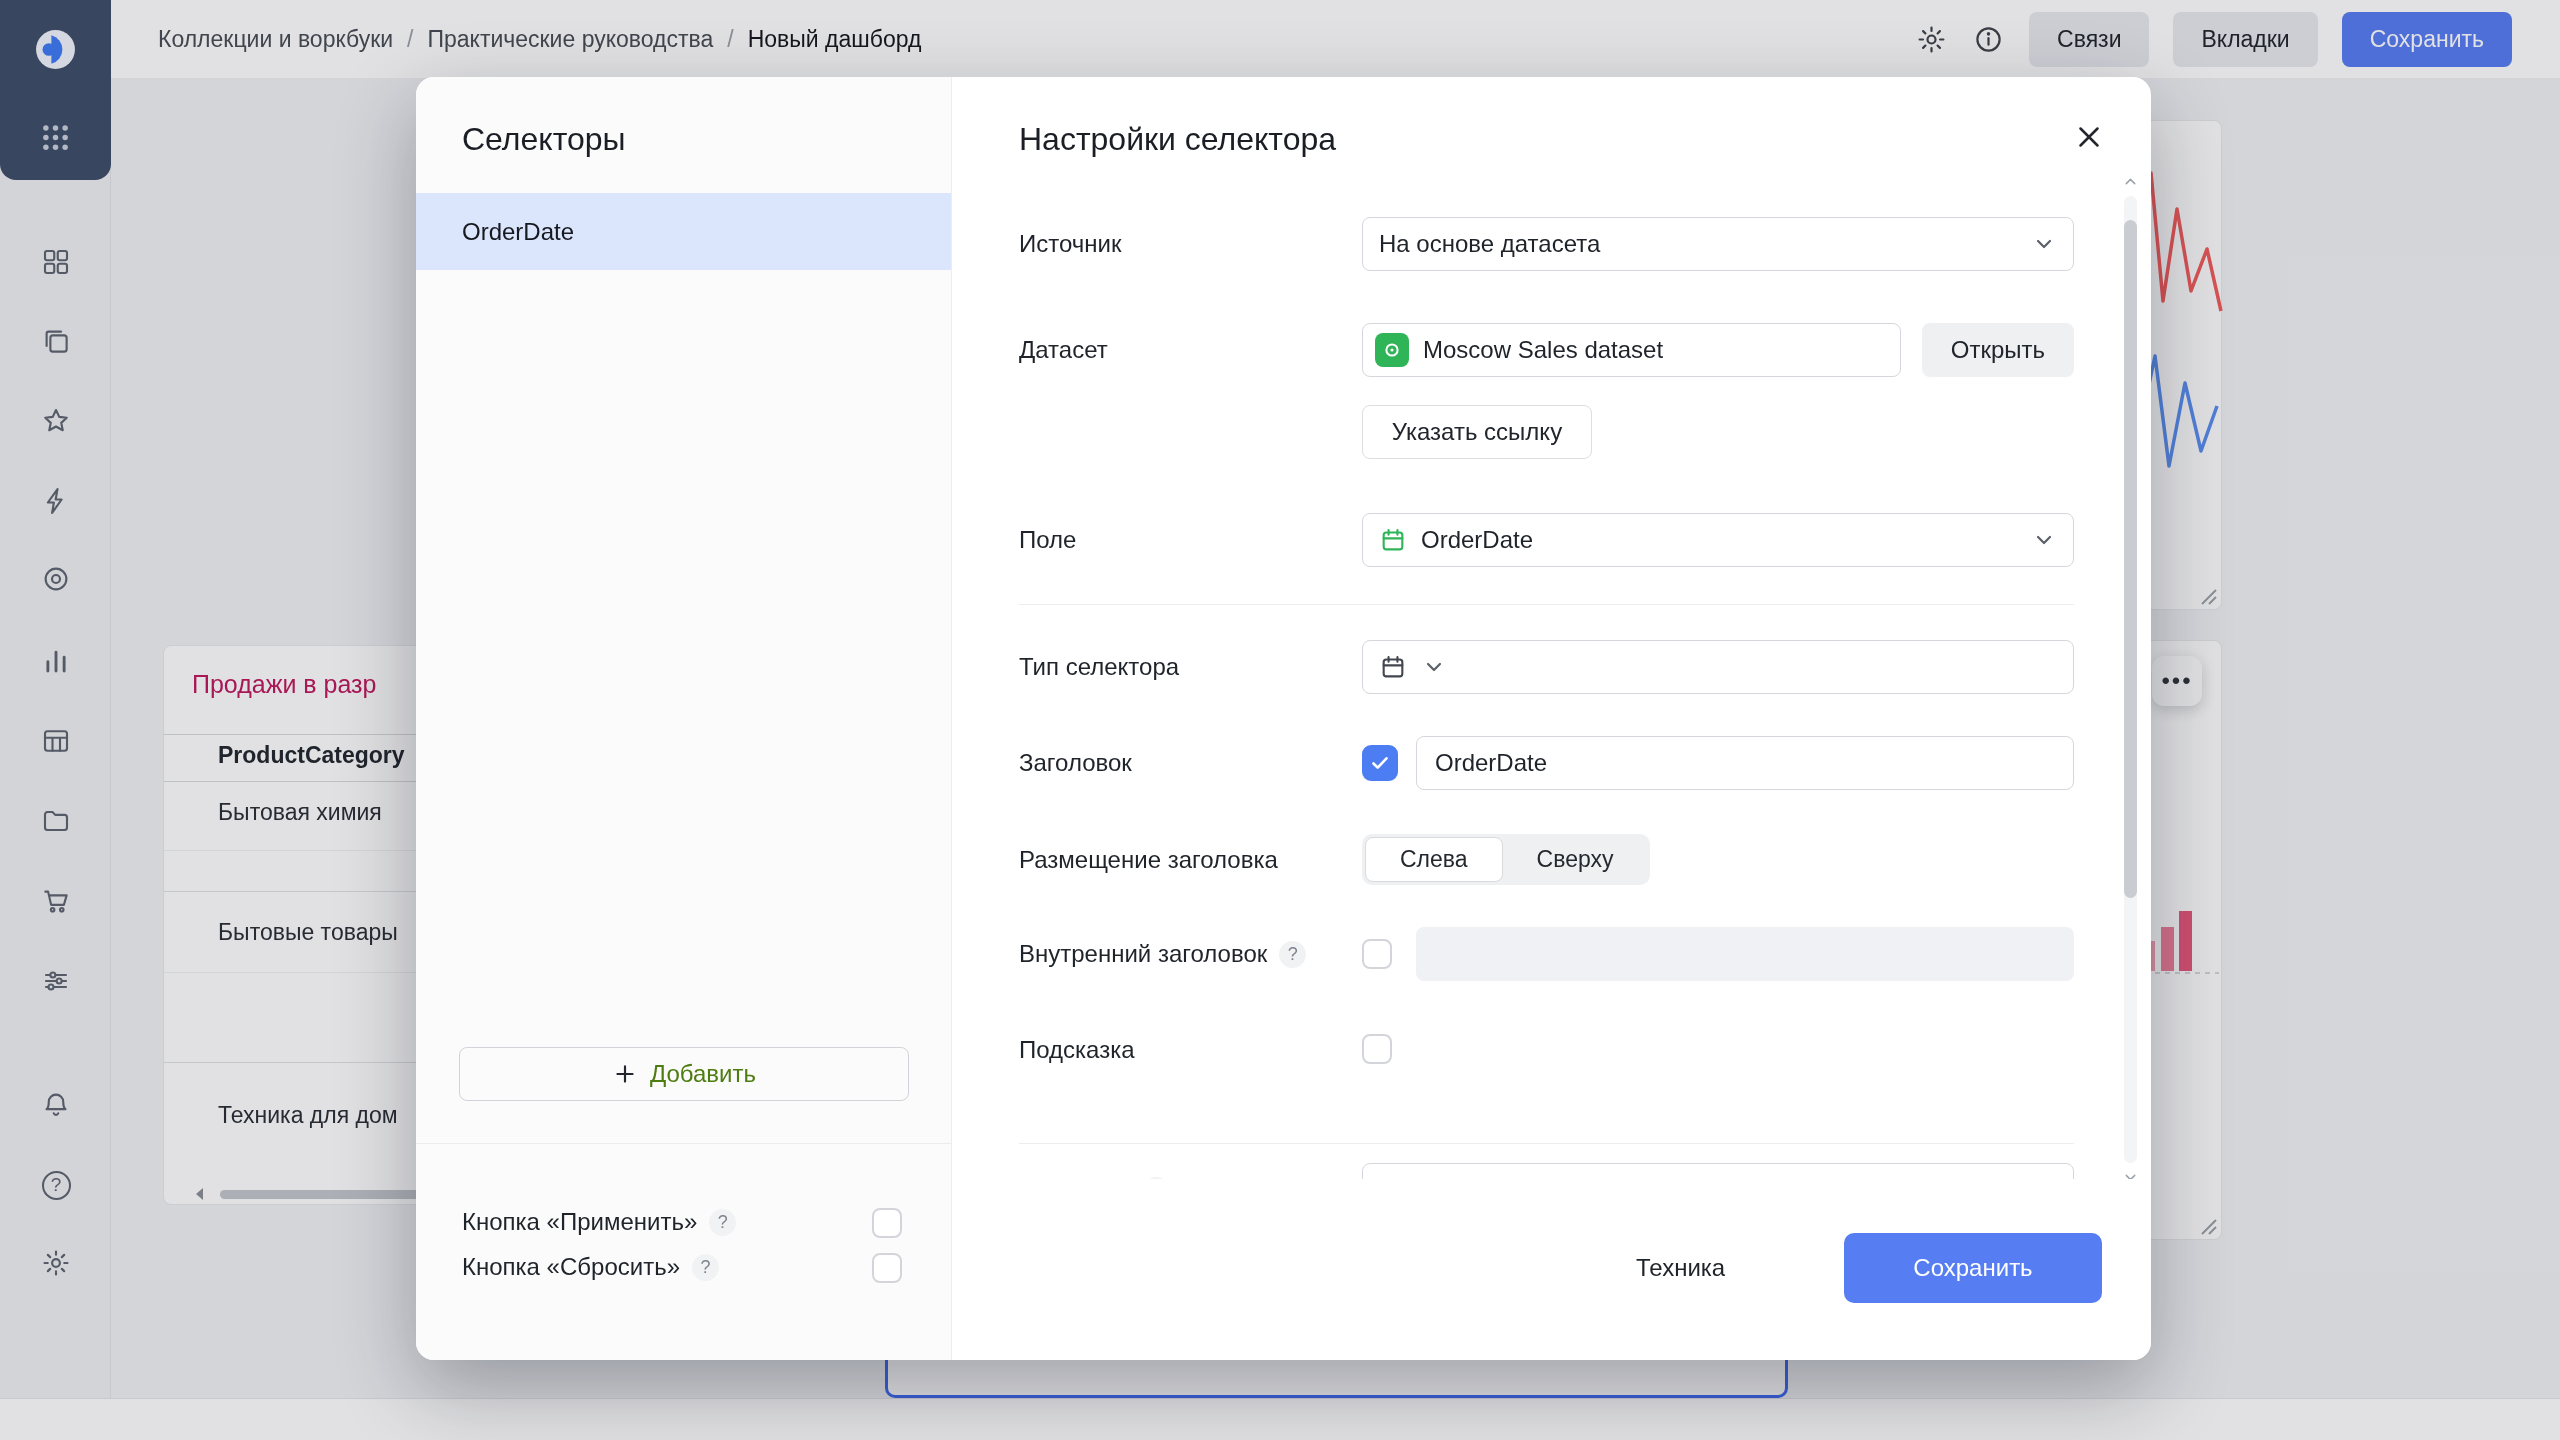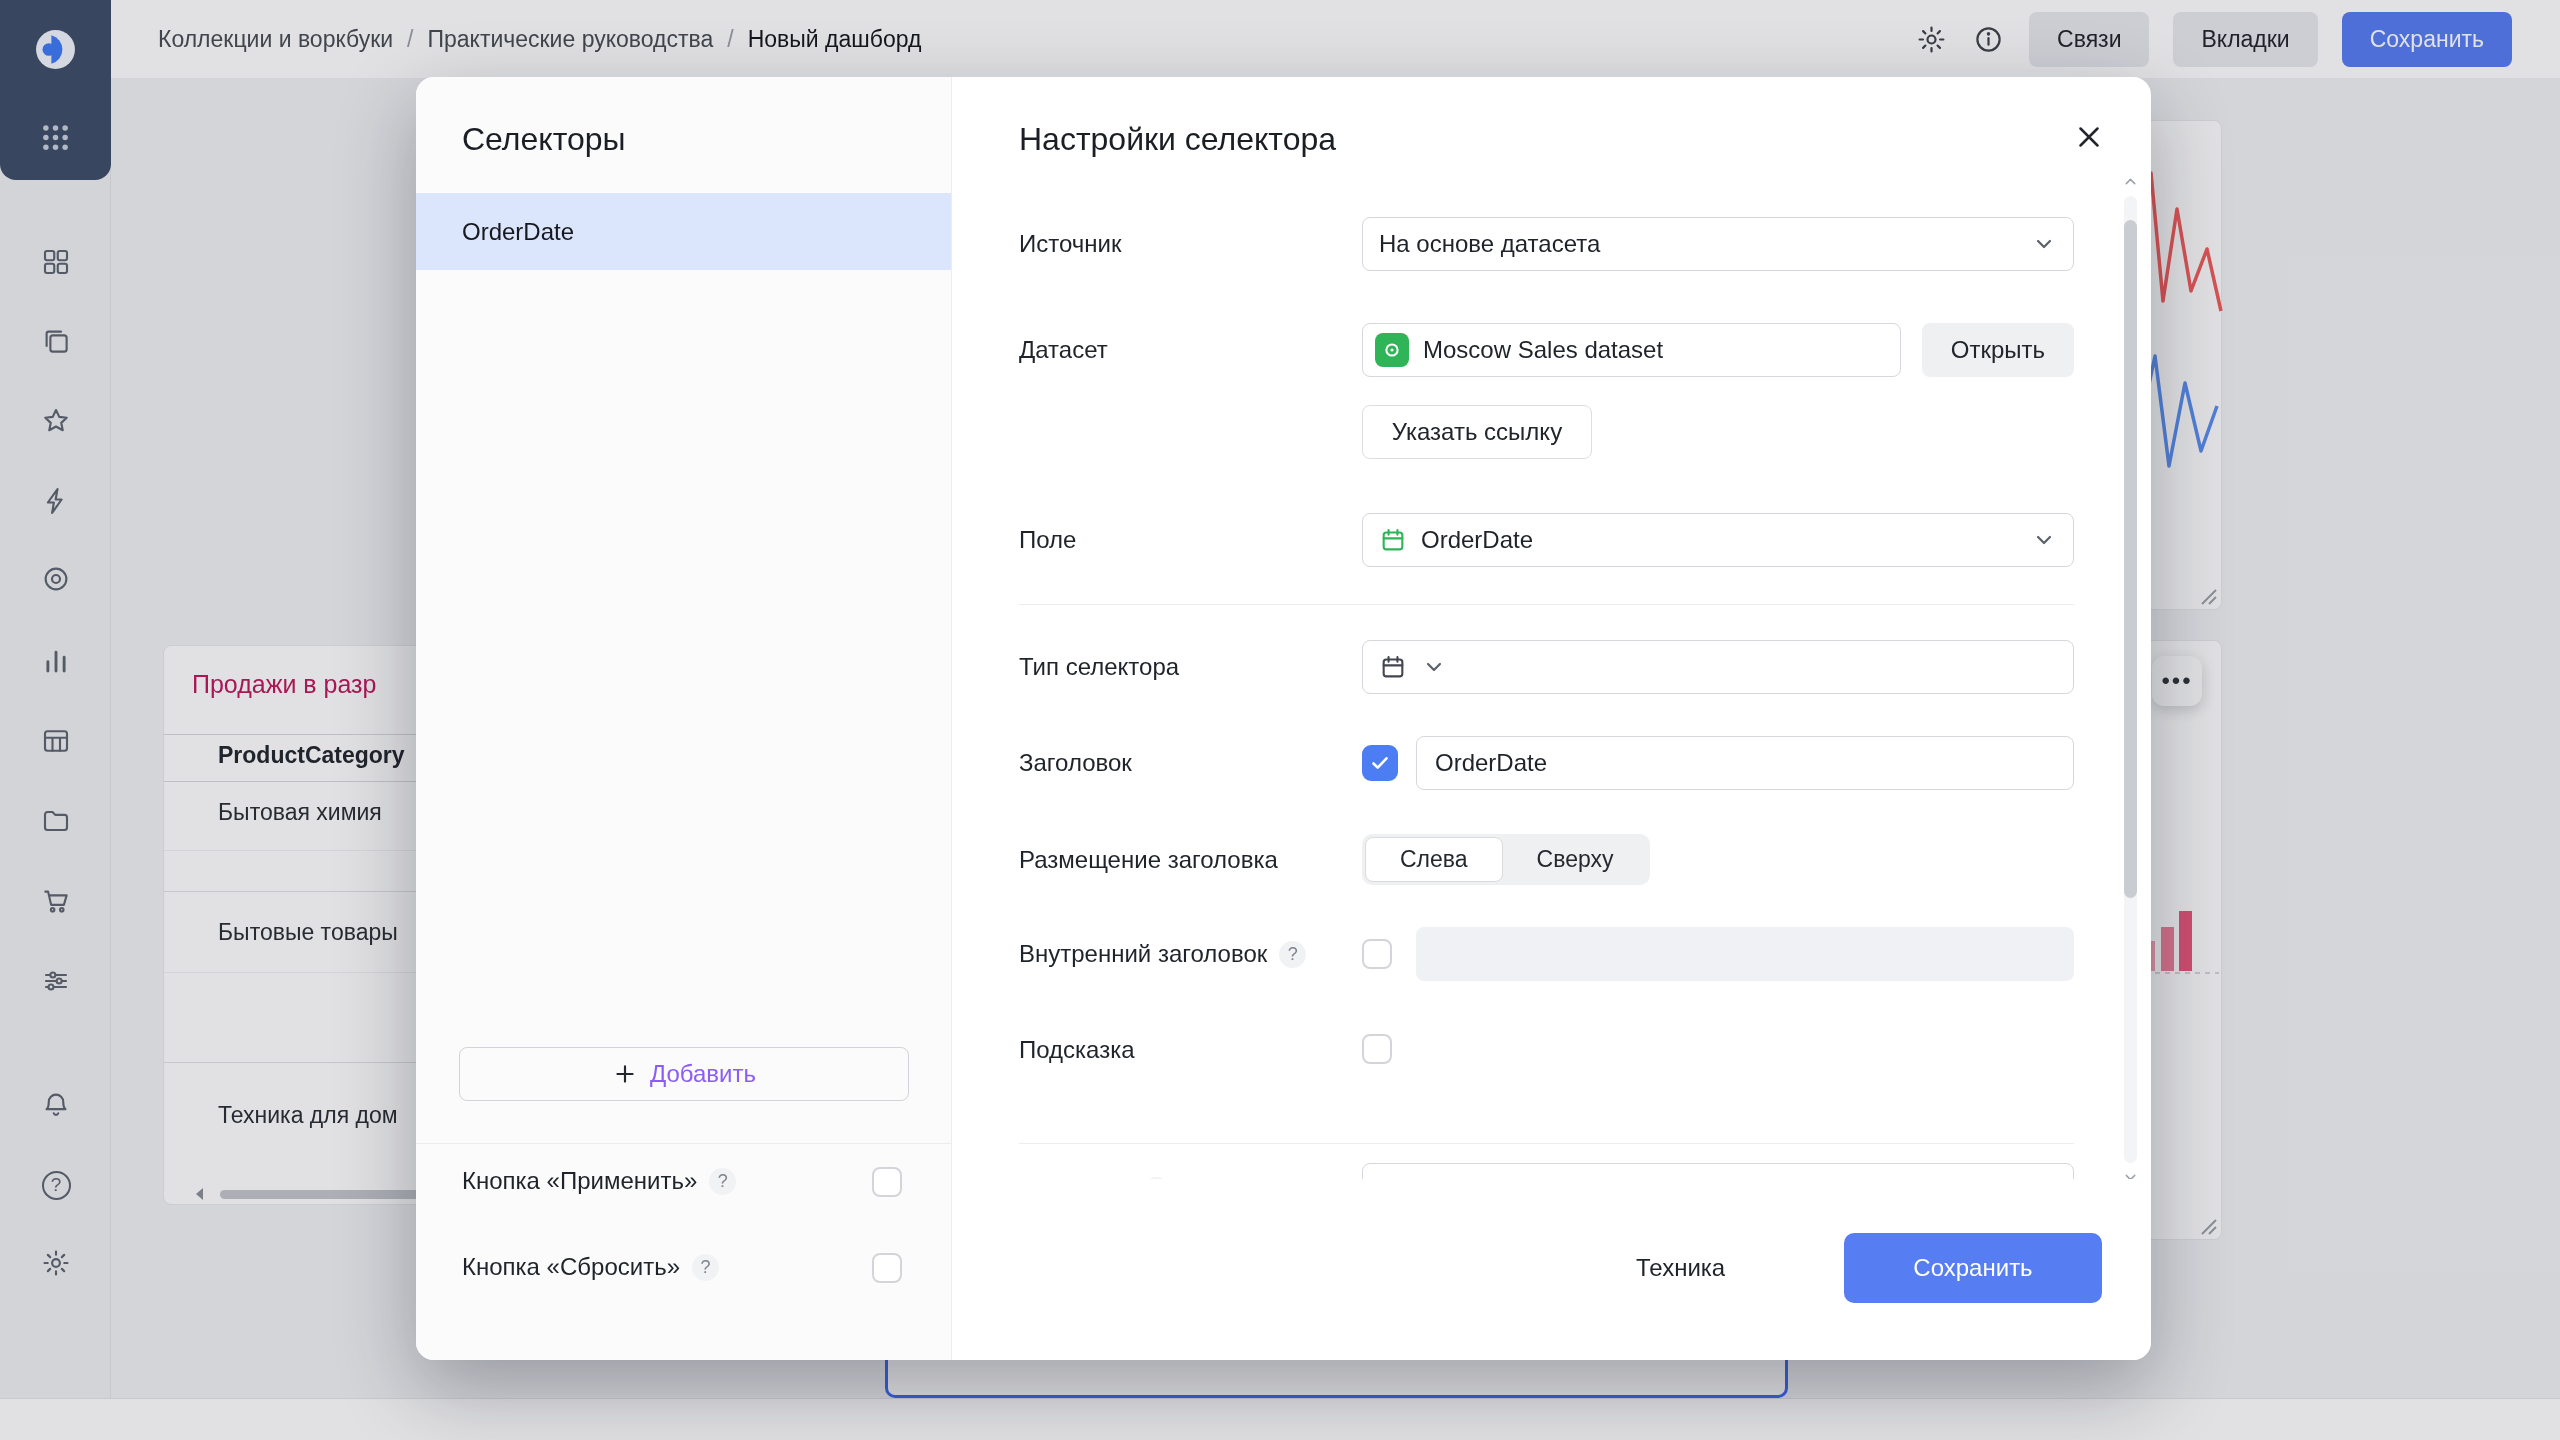--- a/index.html
+++ b/index.html
@@ -43,21 +43,21 @@
   .bottom-strip{position:absolute;left:0;top:1398px;width:2560px;height:42px;background:#fff;border-top:1px solid #e4e5e9;z-index:1}
 
   
   .overlay{position:absolute;inset:0;background:rgba(21,27,40,.13);z-index:10}
 
   
   .modal{position:absolute;left:416px;top:77px;width:1735px;height:1283px;background:#fff;border-radius:18px;box-shadow:0 28px 80px rgba(12,18,34,.30);z-index:30;overflow:hidden}
   .mleft{position:absolute;left:0;top:0;width:536px;height:100%;background:#fbfbfc;border-right:1px solid #ededf0}
   .mtitle{font-size:32px;font-weight:500;color:#1b1e24}
   .sel-item{position:absolute;left:0;top:116px;width:100%;height:77px;display:flex;align-items:center;padding-left:46px;font-size:24px;color:#16191f;background:#dbe5fb}
-  .add-btn{position:absolute;left:43px;top:970px;width:450px;height:54px;border:1px solid #d2d4da;border-radius:8px;display:flex;align-items:center;justify-content:center;gap:12px;font-size:24px;color:#8b5cf6;background:#fbfbfc}
+  .add-btn{position:absolute;left:43px;top:970px;width:450px;height:54px;border:1px solid #d2d4da;border-radius:8px;display:flex;align-items:center;justify-content:center;gap:12px;font-size:24px;color:#4d7c0f;background:#fbfbfc}
   .lp-div{position:absolute;left:0;top:1066px;width:100%;border-top:1px solid #ececf0}
   .lp-row{position:absolute;left:0;width:100%;height:56px;display:flex;align-items:center;padding-left:46px;gap:12px;font-size:24px;color:#1f232a}
   .lp-row .cb{position:absolute;left:456px;top:14px}
 
   .mright{position:absolute;left:536px;top:0;width:1199px;height:100%}
   .close{position:absolute;right:44px;top:42px;width:36px;height:36px;display:flex;align-items:center;justify-content:center}
   .flabel{position:absolute;left:67px;height:54px;display:flex;align-items:center;gap:12px;font-size:24px;color:#1f232a}
   .help{width:27px;height:27px;border-radius:50%;background:#f1f2f4;color:#7d838d;font-size:18px;display:inline-flex;align-items:center;justify-content:center}
   .select{position:absolute;left:410px;width:712px;height:54px;border:1px solid #d5d7dc;border-radius:8px;background:#fff;display:flex;align-items:center;gap:14px;padding:0 16px;font-size:24px}
   .select .grow{flex:1}
@@ -291,21 +291,21 @@
 
       <div class="add-btn">
         <svg width="26" height="26" viewBox="0 0 24 24">
             <path d="M12 5v14M5 12h14" stroke="#23262c" stroke-width="2" fill="none" stroke-linecap="round"></path>
           </svg>
         <span>Добавить</span>
       </div>
 
       <div class="lp-div"></div>
 
-      <div class="lp-row" style="top:1076px">
+      <div class="lp-row" style="top:1117px">
         <span>Кнопка «Применить»</span>
         <span class="help">?</span>
         <span class="cb"></span>
       </div>
 
       <div class="lp-row" style="top:1162px">
         <span>Кнопка «Сбросить»</span>
         <span class="help">?</span>
         <span class="cb"></span>
       </div>

